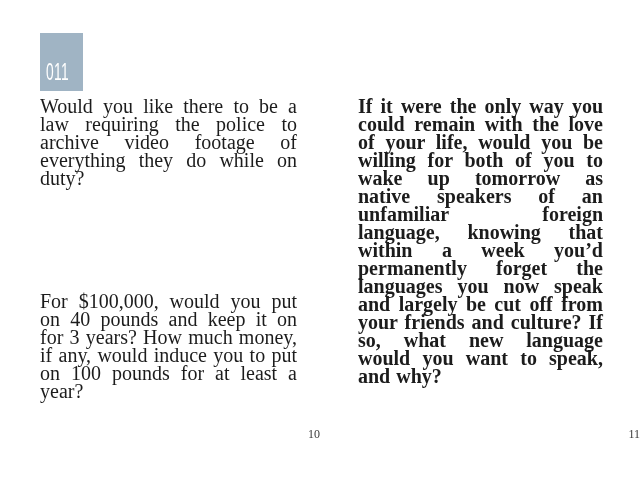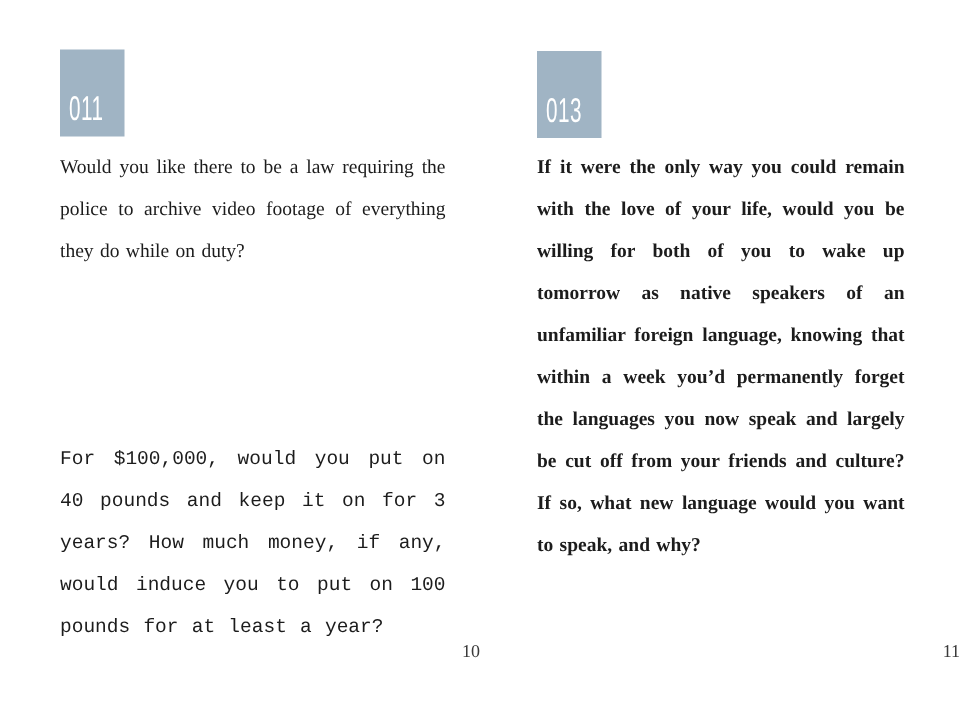--- a/index.html
+++ b/index.html
@@ -31,30 +31,30 @@
     font-weight: 400;
     color: #ffffff;
     letter-spacing: 0.5px;
     transform: scaleX(0.6);
     transform-origin: left bottom;
     white-space: nowrap;
   }
   .qtext {
     position: absolute;
     margin: 0;
-    font-size: 13px;
-    line-height: 28px;
+    font-size: 20px;
+    line-height: 18px;
     color: var(--text, #1c1c1c);
     text-align: justify;
     word-spacing: 1px;
   }
   .q1-box { left: 40px;  top: 33px;  }
   .q1-text { left: 40px; top: 97px;  width: 257px; }
   .q2-box { left: 40px;  top: 232px; }
-  .q2-text { left: 40px; top: 292px; width: 257px; font-family: Liberation Mono, monospace; }
+  .q2-text { left: 40px; top: 292px; width: 257px; }
   .q3-box { left: 358px; top: 34px;  }
   .q3-text { left: 358px; top: 97px; width: 245px; font-weight: bold; }
   .pnum {
     position: absolute;
     top: 427px;
     width: 320px;
     text-align: right;
     font-size: 12px;
     color: #3a3a3a;
   }
@@ -68,20 +68,17 @@
 
   <div class="numbox q1-box">
     <span class="numtext">011</span>
   </div>
   <p class="qtext q1-text">Would you like there to be a law requiring the police to archive video footage of everything they do while on duty?</p>
 
   <p class="qtext q2-text">For $100,000, would you put on 40 pounds and keep it on for 3 years? How much money, if any, would induce you to put on 100 pounds for at least a year?</p>
 
   <div class="pnum pnum-left">10</div>
 
-  <div class="numbox q3-box">
-    <span class="numtext">013</span>
-  </div>
   <p class="qtext q3-text">If it were the only way you could remain with the love of your life, would you be willing for both of you to wake up tomorrow as native speakers of an unfamiliar foreign language, knowing that within a week you’d permanently forget the languages you now speak and largely be cut off from your friends and culture? If so, what new language would you want to speak, and why?</p>
 
   <div class="pnum pnum-right">11</div>
 
 </div>
 
 </body></html>

